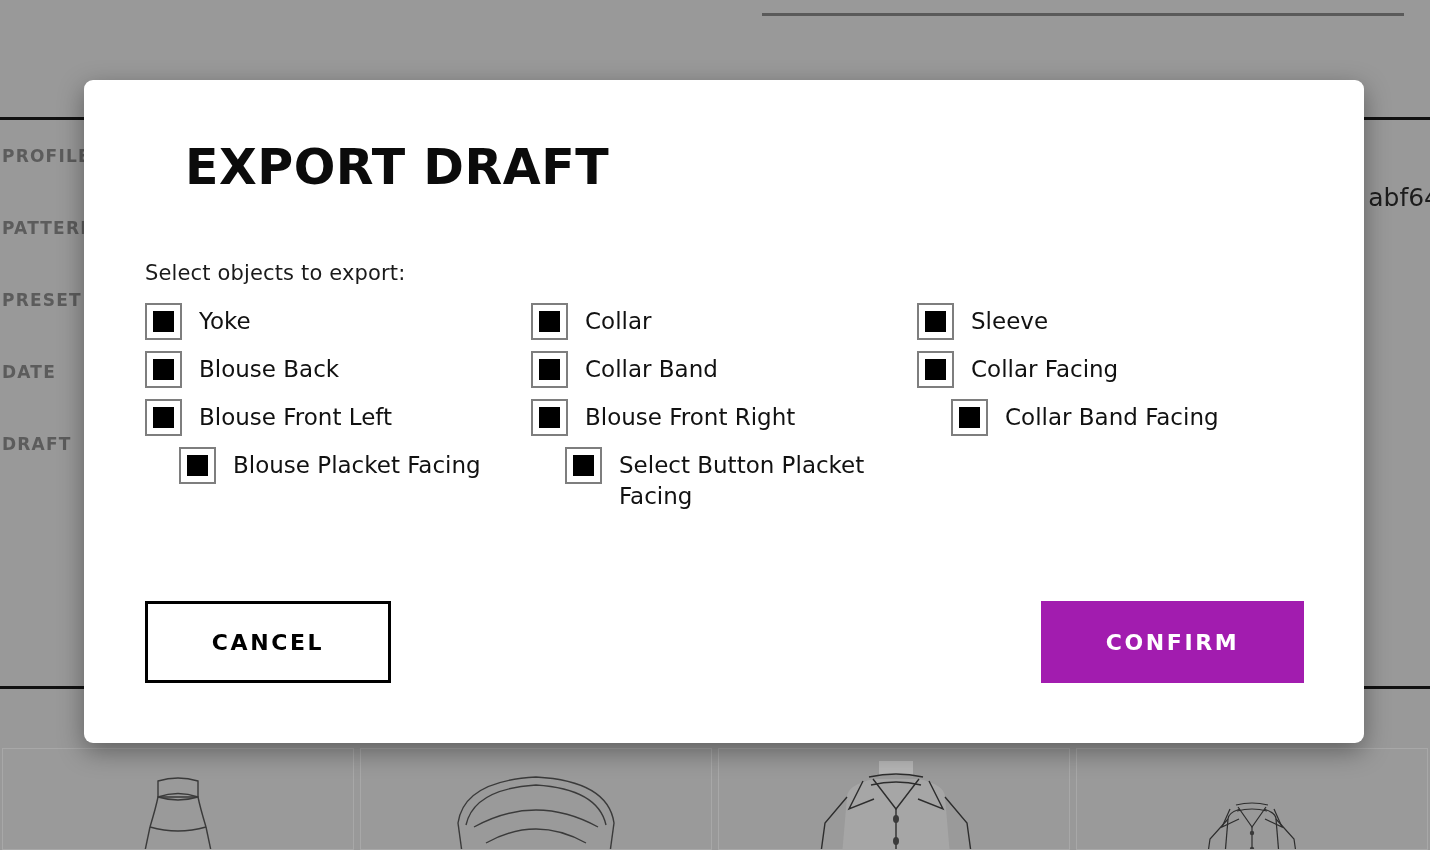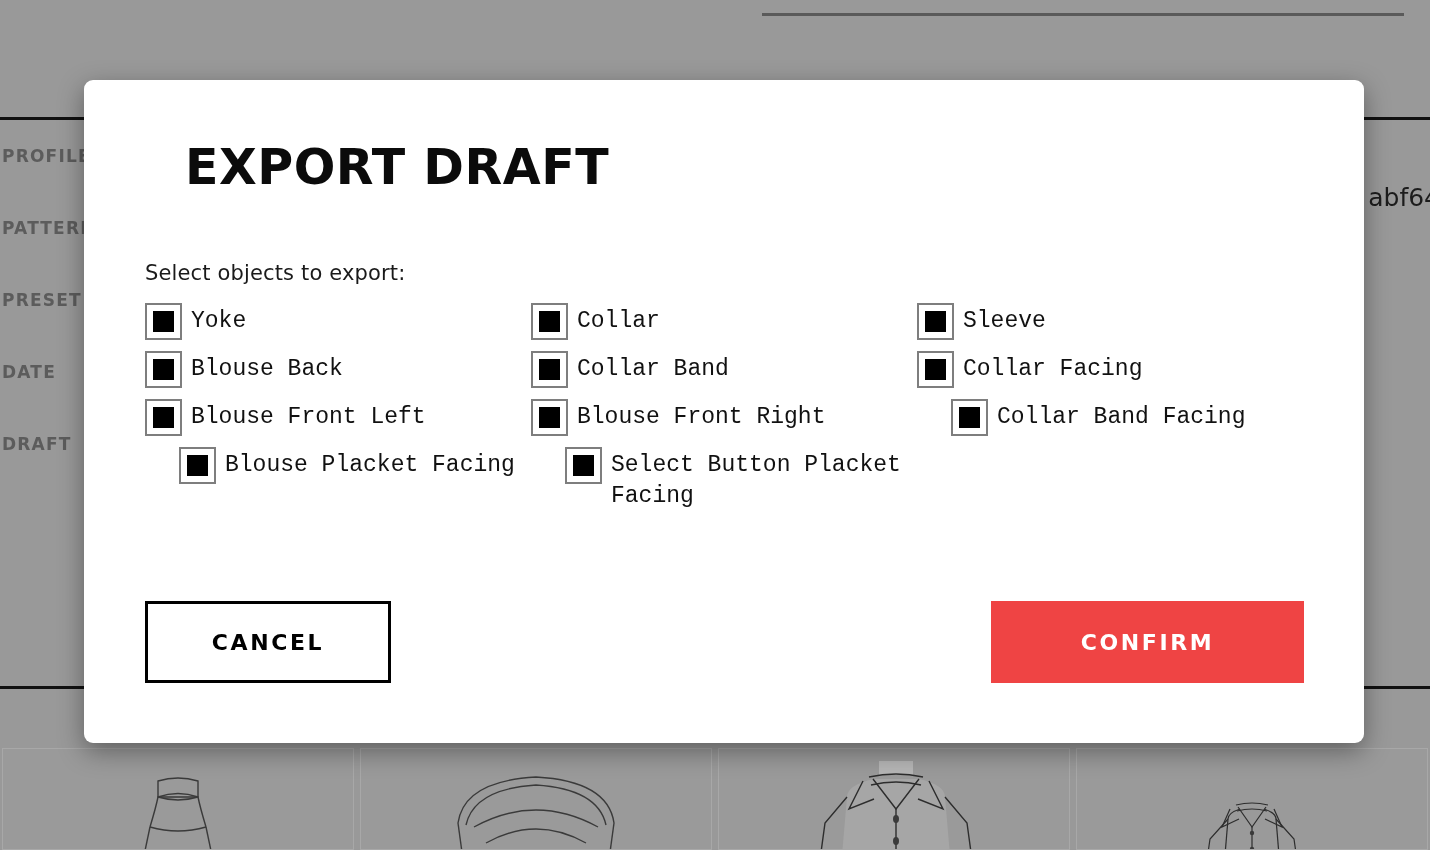--- a/index.html
+++ b/index.html
@@ -70,23 +70,22 @@
   }
 
   .obj-grid {
     margin-top: 14px;
     display: grid;
     grid-template-columns: 386px 386px 386px;
     grid-auto-rows: 48px;
     row-gap: 0px;
   }
   .obj-row {
-    display: flex; align-items: flex-start; gap: 9px;
+    display: flex; align-items: flex-start; gap: 17px;
     cursor: default;
-    font-family: Liberation Mono, monospace;
   }
   .obj-row.tall { align-items: flex-start; margin-left: 34px; }
   .checkbox {
     flex: none;
     width: 37px; height: 37px;
     border: 2px solid #7e7e7e;
     background: #ffffff;
     display: flex; align-items: center; justify-content: center;
     margin-top: 4px;
   }
@@ -106,21 +105,21 @@
   .btn {
     font-size: 22px; font-weight: bold; letter-spacing: 2.6px;
     height: 82px; display: flex; align-items: center; justify-content: center;
     cursor: pointer; user-select: none;
   }
   .btn-cancel {
     width: 246px; background: #ffffff; color: #000000;
     border: 3px solid #000000;
   }
   .btn-confirm {
-    width: 313px; background: #ef4444; color: #ffffff; border: none;
+    width: 263px; background: #a21caf; color: #ffffff; border: none;
   }
 </style>
 </head>
 <body>
 
 <div class="bg-layer">
 
   <div class="bg-rule-top"></div>
   <div class="bg-rule-1"></div>
   <div class="bg-rule-2"></div>

